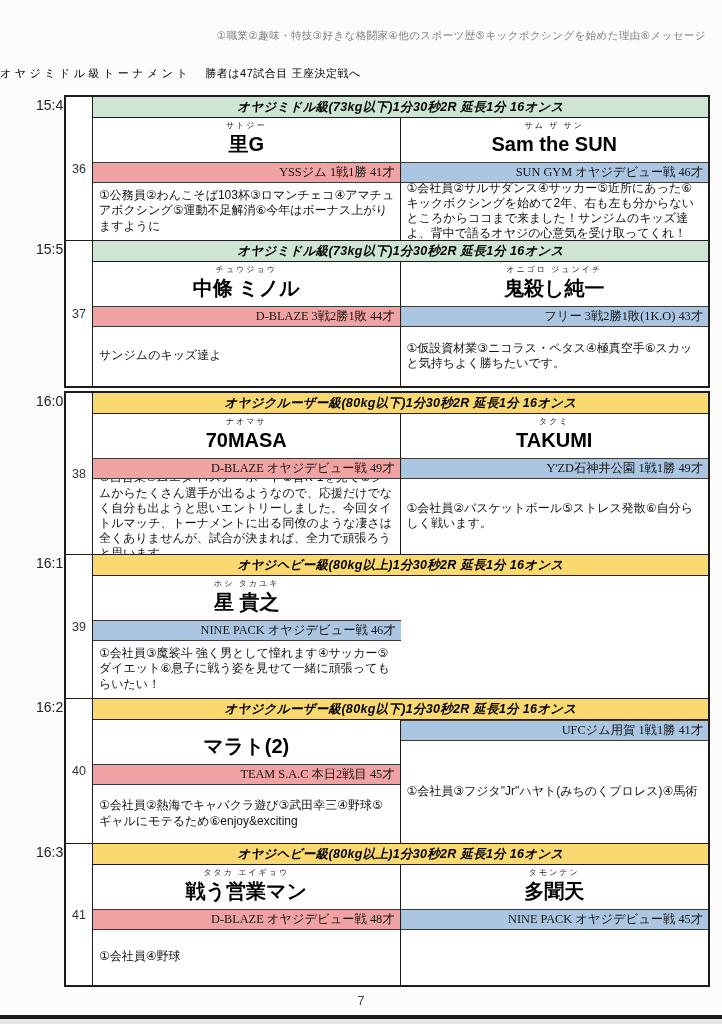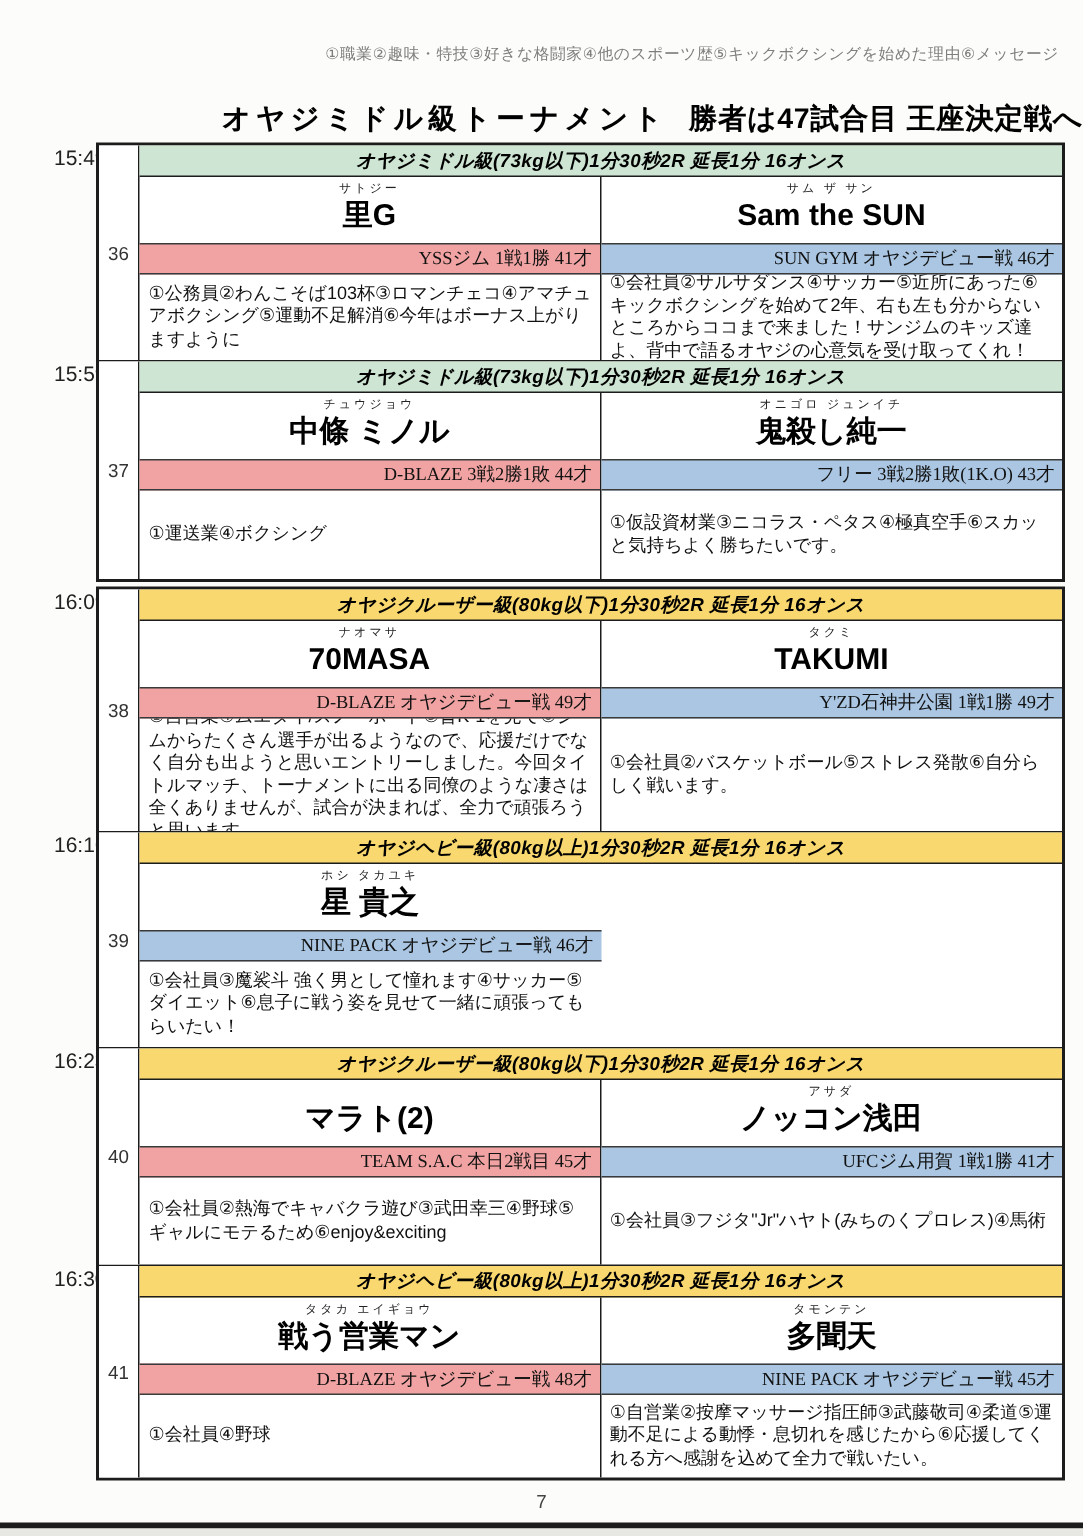--- a/index.html
+++ b/index.html
@@ -13,21 +13,21 @@
     position:relative;width:722px;height:1024px;
     background:#fcfcfa;overflow:hidden;
   }
   
   .top-note{
     position:absolute;top:29px;right:16px;
     font-size:10.5px;color:#7e7e7e;letter-spacing:.4px;white-space:nowrap;
   }
   .title{
     position:absolute;top:66px;left:0;width:100%;
-    text-align:right;font-weight:bold;font-size:19px;color:#000;white-space:nowrap;
+    text-align:left;font-weight:normal;font-size:11px;color:#000;white-space:nowrap;
   }
   .title .t-main{letter-spacing:3.5px;}
   .title .t-sub{margin-left:14px;letter-spacing:.5px;}
   
   .time-label{
     position:absolute;left:0;width:58px;text-align:left;
     font-size:14px;color:#222;padding-left:36px;
   }
   
   .tsection{
@@ -137,21 +137,21 @@
       <div class="match-main">
         <div class="class-header green">オヤジミドル級(73kg以下)1分30秒2R 延長1分 16オンス</div>
         <div class="fighters">
           <div class="fighter left">
             <div class="name-area">
               <div class="furigana">チュウジョウ</div>
               <div class="fname">中條 ミノル</div>
             </div>
             <div class="info-bar info-red">D-BLAZE 3戦2勝1敗 44才</div>
             <div class="desc">
-                <div>①運送業④ボクシング</div>
+                <div>サンジムのキッズ達よ</div>
               </div>
           </div>
           <div class="fighter right">
             <div class="name-area">
               <div class="furigana">オニゴロ ジュンイチ</div>
               <div class="fname">鬼殺し純一</div>
             </div>
             <div class="info-bar info-blue">フリー 3戦2勝1敗(1K.O) 43才</div>
             <div class="desc">
                 <div>①仮設資材業③ニコラス・ペタス④極真空手⑥スカッと気持ちよく勝ちたいです。</div>
@@ -222,24 +222,20 @@
             <div class="name-area">
               <div class="furigana"></div>
               <div class="fname">マラト(2)</div>
             </div>
             <div class="info-bar info-red">TEAM S.A.C 本日2戦目 45才</div>
             <div class="desc">
                 <div>①会社員②熱海でキャバクラ遊び③武田幸三④野球⑤ギャルにモテるため⑥enjoy&amp;exciting</div>
               </div>
           </div>
           <div class="fighter right">
-            <div class="name-area">
-              <div class="furigana">アサダ</div>
-              <div class="fname">ノッコン浅田</div>
-            </div>
             <div class="info-bar info-blue">UFCジム用賀 1戦1勝 41才</div>
             <div class="desc">
                 <div>①会社員③フジタ"Jr"ハヤト(みちのくプロレス)④馬術</div>
               </div>
           </div>
         </div>
       </div>
     </div>
 
     <div class="match-block" style="height:142px">
@@ -256,23 +252,20 @@
             <div class="desc">
                 <div>①会社員④野球</div>
               </div>
           </div>
           <div class="fighter right">
             <div class="name-area">
               <div class="furigana">タモンテン</div>
               <div class="fname">多聞天</div>
             </div>
             <div class="info-bar info-blue">NINE PACK オヤジデビュー戦 45才</div>
-            <div class="desc">
-                <div>①自営業②按摩マッサージ指圧師③武藤敬司④柔道⑤運動不足による動悸・息切れを感じたから⑥応援してくれる方へ感謝を込めて全力で戦いたい。</div>
-              </div>
           </div>
         </div>
       </div>
     </div>
 
   </div>
 
   <div class="page-number">7</div>
   <div class="bottom-edge"></div>
   <div class="bottom-shadow"></div>

